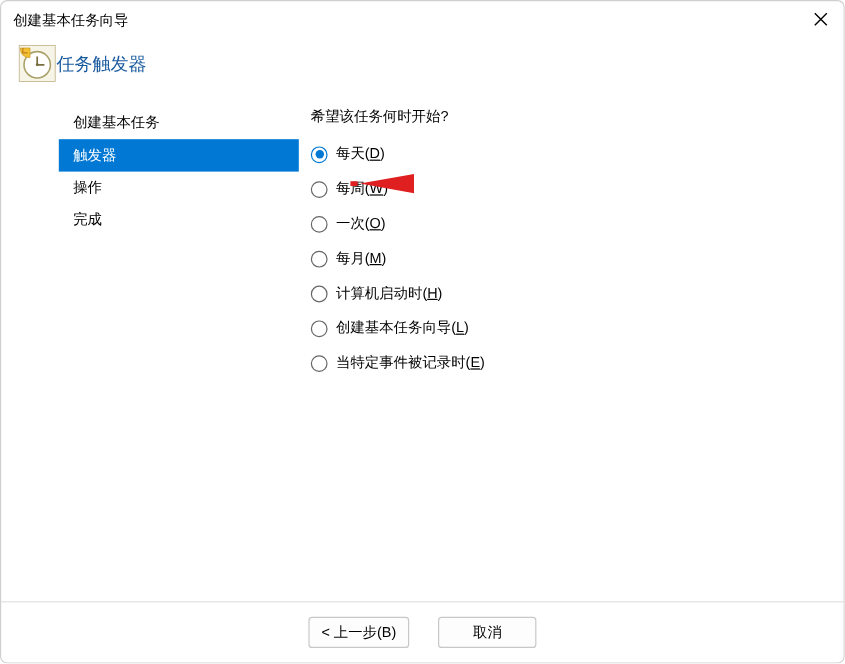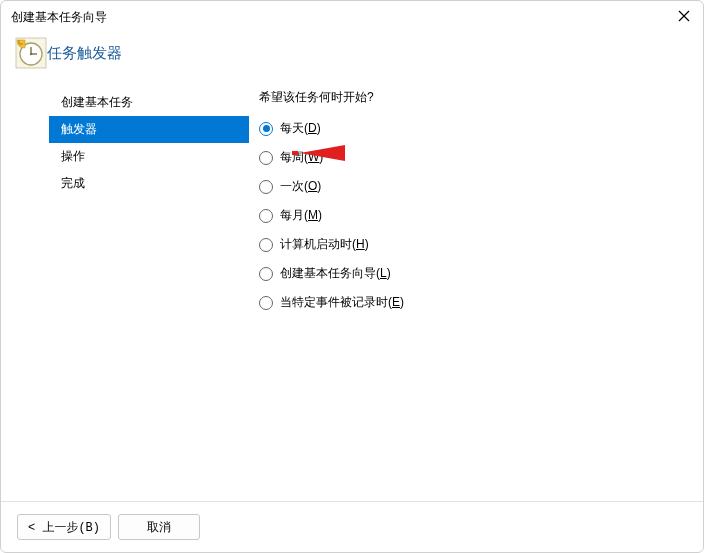--- a/index.html
+++ b/index.html
@@ -133,23 +133,22 @@
       position: absolute;
       left: 290px;
       top: 141px;
       pointer-events: none;
       z-index: 10;
     }
     .footer {
       border-top: 1px solid #e0e0e0;
       padding: 12px 16px;
       display: flex;
-      justify-content: flex-start;
-      gap: 7px;
-      font-family: Liberation Mono, monospace;
+      justify-content: center;
+      gap: 24px;
     }
     .btn {
       min-width: 82px;
       height: 26px;
       border: 1px solid #c8c8c8;
       background: #fdfdfd;
       border-radius: 3px;
       font-size: 12px;
       cursor: pointer;
       display: inline-flex;

